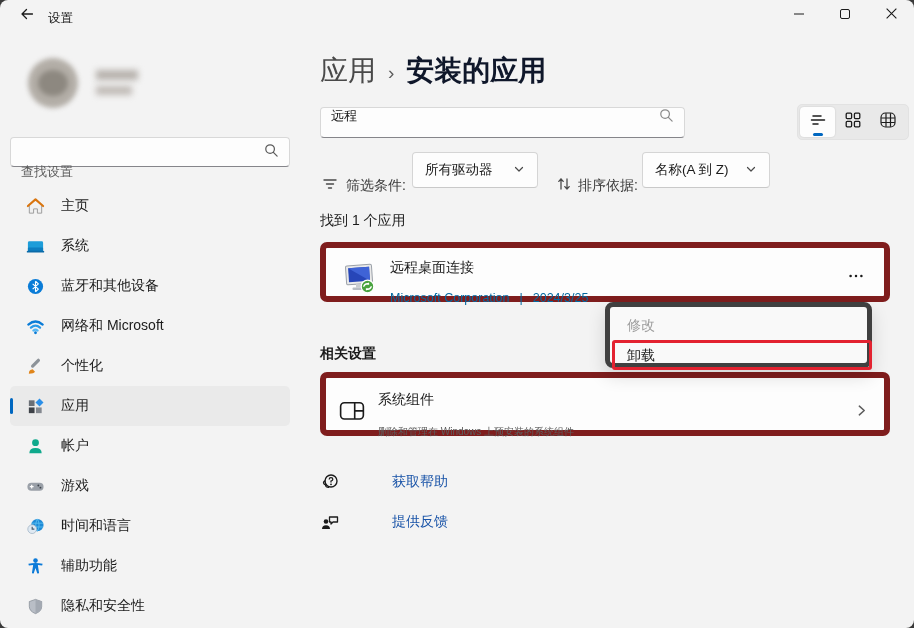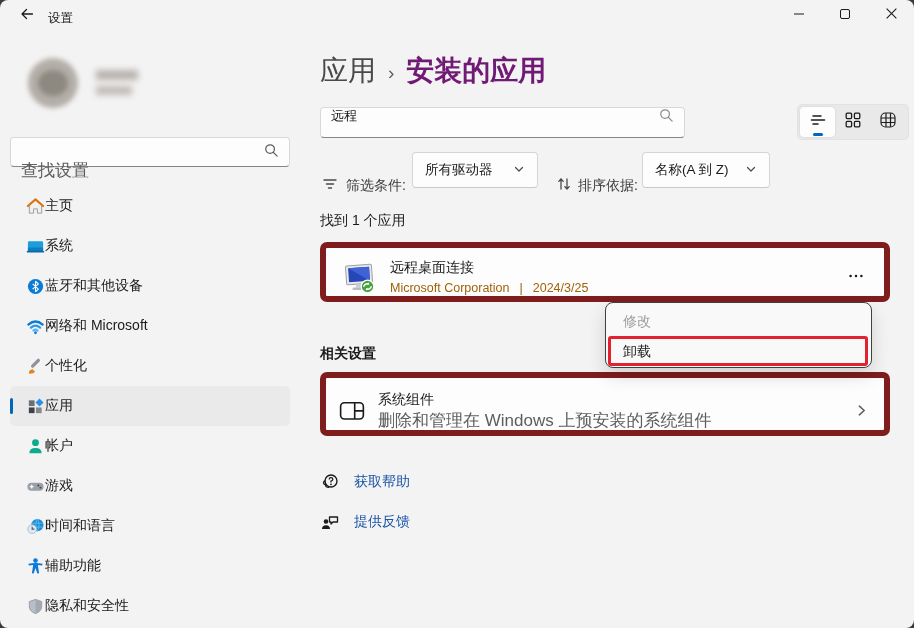--- a/index.html
+++ b/index.html
@@ -19,36 +19,36 @@
   .avatar{ position:absolute; left:28px; top:58px; width:50px; height:50px; border-radius:50%;
            background:#b3aea7; filter:blur(2.5px); }
   .avatar-blob{ position:absolute; left:10px; top:12px; width:30px; height:26px; border-radius:50%; background:#8d8880; }
   .name-blur1{ position:absolute; left:96px; top:70px; width:42px; height:10px; background:#b7b2ad; filter:blur(3px); }
   .name-blur2{ position:absolute; left:96px; top:86px; width:36px; height:9px; background:#c0bbb6; filter:blur(3px); }
 
   .search-box{ position:absolute; left:10px; top:137px; width:280px; height:30px;
                background:#fdfdfd; border:1px solid #d8d8d8; border-bottom:1px solid #85858a;
                border-radius:4px; display:flex; align-items:center; padding:0 10px; }
   .search-box input{ flex:1; border:none; outline:none; background:transparent;
-                     font-size:17px; color:#1b1b1b; font-family:inherit;margin-top:38px; }
+                     font-size:13px; color:#1b1b1b; font-family:inherit;margin-top:38px; }
   .search-box input::placeholder{ color:#5c5c5c; }
 
   .nav{ position:absolute; left:10px; top:186px; width:280px; }
-  .nav-item{ position:relative; height:40px; display:flex; align-items:center; 
+  .nav-item{ position:relative; height:40px; display:flex; align-items:center; gap:16px;
              padding-left:16px; border-radius:5px; cursor:pointer; font-size:14px; }
   .nav-item.selected{ background:#eaeaea; }
   .nav-item.selected::before{ content:""; position:absolute; left:0; top:12px; width:3px; height:16px;
              border-radius:2px; background:#0067c0; }
   .nav-icon{ width:19px; height:19px; display:flex; }
 
   
   .breadcrumb{ position:absolute; left:320px; top:52px; display:flex; align-items:center; font-size:28px; }
   .crumb-root{ color:#494949; font-weight:400; cursor:pointer; }
   .crumb-sep{ color:#5d5d5d; font-size:19px; margin:0 12px; padding-top:3px; }
-  .crumb-current{ color:#701a75; font-weight:700; }
+  .crumb-current{ color:#0f172a; font-weight:700; }
 
   .main-search{ position:absolute; left:320px; top:107px; width:365px; height:31px;
                 background:#fdfdfd; border:1px solid #d8d8d8; border-bottom:1px solid #85858a;
                 border-radius:4px; display:flex; align-items:flex-start; padding:0 10px; }
   .main-search input{ flex:1; border:none; outline:none; background:transparent;
                       font-size:13px; color:#1b1b1b; font-family:inherit; }
 
   .view-group{ position:absolute; left:797px; top:104px; height:36px; width:112px;
                background:#e9e9e9; border:1px solid #e2e2e2; border-radius:5px;
                display:flex; align-items:stretch; padding:2px; }
@@ -64,45 +64,45 @@
              border-bottom-color:#c9c9c9; border-radius:4px; display:flex; align-items:center;
              justify-content:space-between; padding:17px 12px; font-size:13.5px; cursor:pointer; }
 
   .result-count{ position:absolute; left:320px; top:212px; font-size:14px; color:#1b1b1b; }
 
   .card{ position:absolute; background:#fdfdfd; border:6px solid #7f1d1d; border-radius:7px; }
   .app-card{ left:320px; top:242px; width:570px; height:60px; }
   .app-icon{ position:absolute; left:16px; top:12px; width:36px; height:36px; }
   .app-text{ position:absolute; left:64px; top:11px; }
   .app-name{ font-size:14px; color:#1b1b1b; }
-  .app-sub{ margin-top:4px; font-size:12.5px; color:#a16207; display:flex; gap:10px; align-items:center; }
+  .app-sub{ margin-top:14px; font-size:12.5px; color:#0369a1; display:flex; gap:10px; align-items:center; }
   .more-btn{ position:absolute; right:14px; top:18px; width:28px; height:24px; display:flex;
              align-items:center; justify-content:center; border-radius:4px; cursor:pointer; }
 
   .menu{ position:absolute; left:605px; top:302px; width:267px; height:66px; background:#f9f9f9;
-         border:1px solid #404040; border-radius:8px; box-shadow:0 8px 18px rgba(0,0,0,.14); z-index:5; }
+         border:5px solid #404040; border-radius:8px; box-shadow:0 8px 18px rgba(0,0,0,.14); z-index:5; }
   .menu-item{ position:absolute; left:5px; right:5px; height:28px; display:flex; align-items:center;
               padding-left:12px; font-size:14px; border-radius:4px; cursor:pointer; }
   .menu-item.disabled{ top:5px; color:#9d9d9d; cursor:default; }
   .menu-item.second{ top:35px; color:#1b1b1b; }
   .annotation{ position:absolute; left:2px; top:33px; width:260px; height:30px;
                border:3px solid #e32230; border-radius:3px; pointer-events:none; z-index:6; }
 
   .section-heading{ position:absolute; left:320px; top:345px; font-size:14px; font-weight:700; color:#1b1b1b; }
 
   .sys-card{ left:320px; top:372px; width:570px; height:64px; cursor:pointer; }
   .sys-icon{ position:absolute; left:13px; top:22px; width:26px; height:22px; }
   .sys-text{ position:absolute; left:52px; top:13px; }
   .sys-title{ font-size:14px; color:#1b1b1b; }
-  .sys-desc{ margin-top:0; font-size:17px; color:#5d5d5d; }
+  .sys-desc{ margin-top:16px; font-size:10px; color:#5d5d5d; }
   .chev-right{ position:absolute; right:16px; top:25px; width:13px; height:13px; }
 
   .link-row{ position:absolute; left:320px; display:flex; align-items:center; gap:14px; cursor:pointer; }
   .link-row .l-icon{ width:20px; height:20px; }
-  .link-label{ font-size:14px; color:#1a54a8; }
+  .link-label{ font-size:14px; color:#1a54a8;margin-left:38px; }
 </style>
 </head>
 <body>
 
 <div class="window">
 
   <div class="titlebar">
     <div class="back-btn">
       <span>
         <svg width="16" height="16" viewBox="0 0 16 16">

